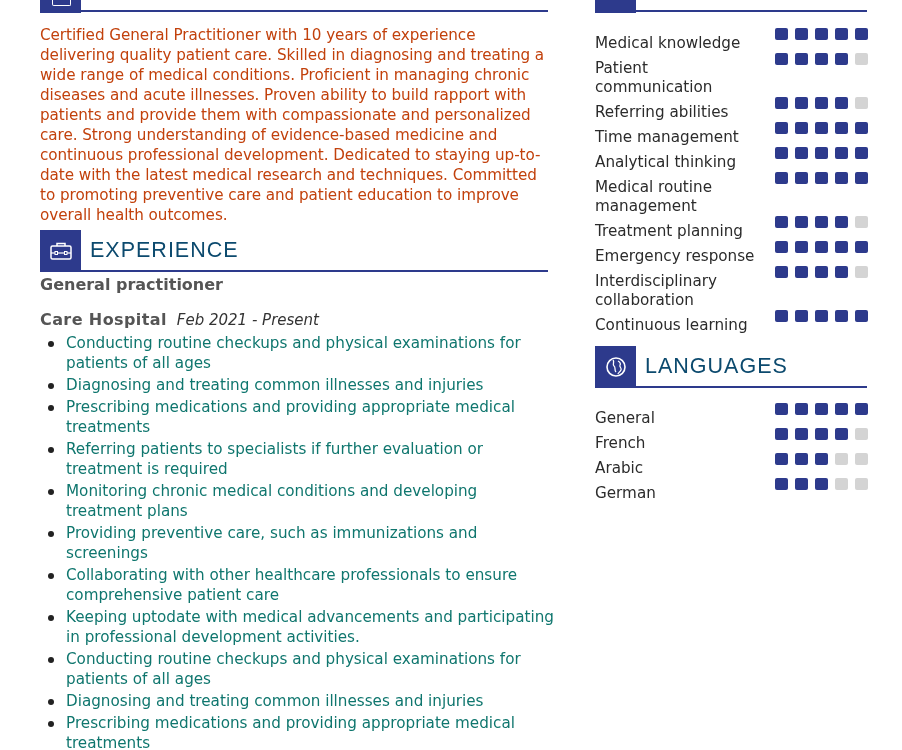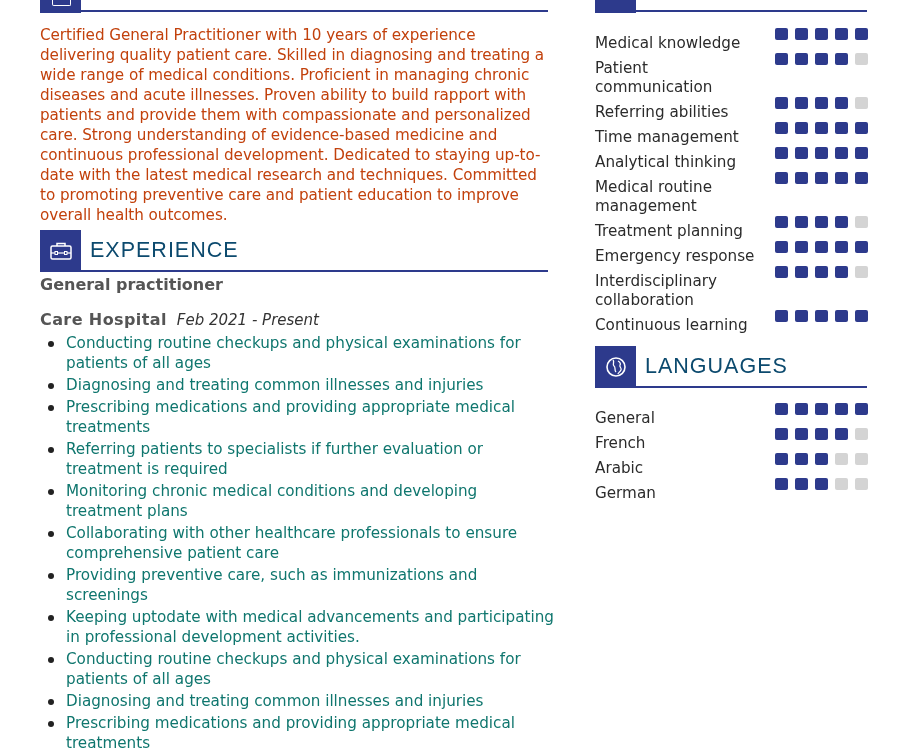--- a/index.html
+++ b/index.html
@@ -83,22 +83,22 @@
 <div class="job-line">
   <span class="company">Care Hospital</span><span class="dates">Feb 2021 - Present</span>
 </div>
 
 <ul class="bullets">
   <li><span class="dot"></span><span>Conducting routine checkups and physical examinations for patients of all ages</span></li>
   <li><span class="dot"></span><span>Diagnosing and treating common illnesses and injuries</span></li>
   <li><span class="dot"></span><span>Prescribing medications and providing appropriate medical treatments</span></li>
   <li><span class="dot"></span><span>Referring patients to specialists if further evaluation or treatment is required</span></li>
   <li><span class="dot"></span><span>Monitoring chronic medical conditions and developing treatment plans</span></li>
+  <li><span class="dot"></span><span>Providing preventive care, such as immunizations and screenings</span></li>
   <li><span class="dot"></span><span>Collaborating with other healthcare professionals to ensure comprehensive patient care</span></li>
-  <li><span class="dot"></span><span>Providing preventive care, such as immunizations and screenings</span></li>
   <li><span class="dot"></span><span>Keeping uptodate with medical advancements and participating in professional development activities.</span></li>
   <li><span class="dot"></span><span>Conducting routine checkups and physical examinations for patients of all ages</span></li>
   <li><span class="dot"></span><span>Diagnosing and treating common illnesses and injuries</span></li>
   <li><span class="dot"></span><span>Prescribing medications and providing appropriate medical treatments</span></li>
 
 </ul>
 
 <div class="right-header-strip">
   <div class="box"></div>
   <div class="line"></div>

